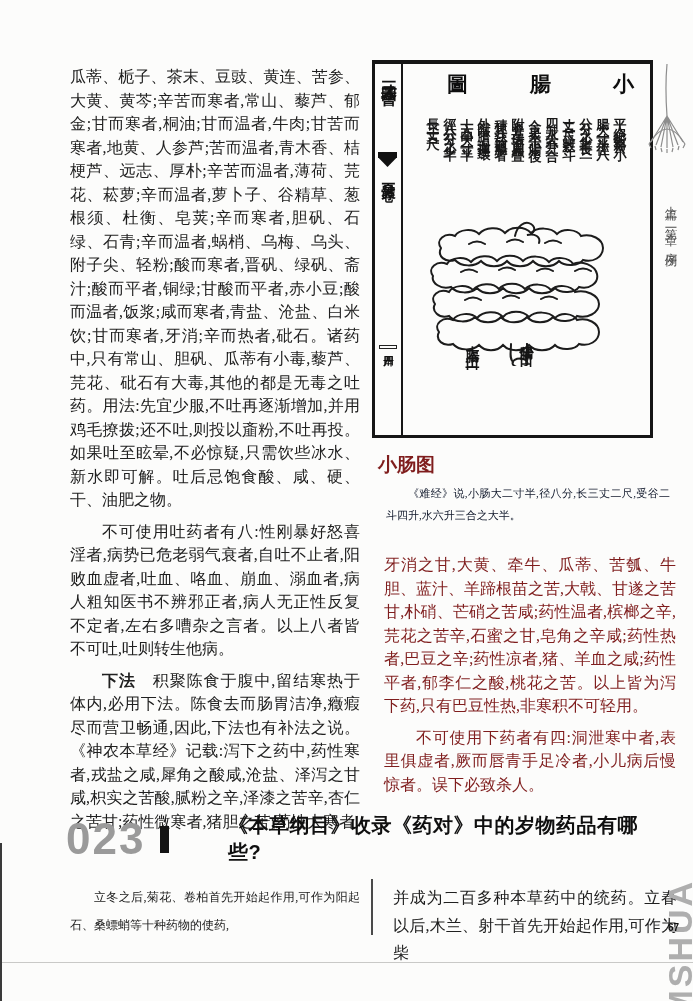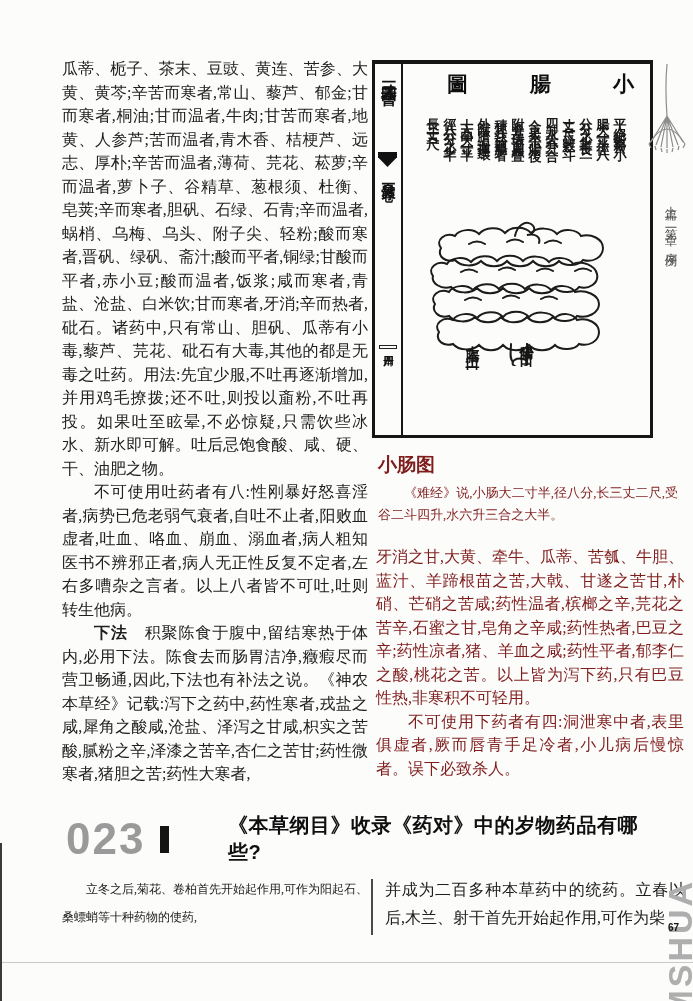--- a/index.html
+++ b/index.html
@@ -1,18 +1,18 @@
 <!DOCTYPE html>
 <html><head>
 <meta charset="utf-8">
 <style>
   html,body{margin:0;padding:0;background:#e8e8e6;}
   .page{position:relative;width:693px;height:1001px;background:#fcfcfb;overflow:hidden;
         font-family:"Liberation Serif",serif;color:#1d1d1d;}
-  p{margin:0;}
+  p{margin:8px;}
   .jp{ text-align:justify; text-justify:inter-ideograph; }
   .ind{ text-indent:2em; }
 
   
   .col-left{position:absolute;left:62px;top:57px;width:306px;font-size:16px;line-height:23.5px;color:#202020;}
   .col-right{position:absolute;left:376px;top:545px;width:308px;font-size:16px;line-height:23.5px;color:#7f1d1d;}
   .lead-bold{font-weight:bold;font-family:"Liberation Sans",sans-serif;}
 
   
   .woodcut{position:absolute;left:372px;top:60px;width:281px;height:378px;
@@ -33,21 +33,21 @@
               font-size:13px;font-weight:bold;letter-spacing:5px;line-height:17px;color:#181818;white-space:nowrap;}
   .wc-columns span{display:block;}
   .wc-drawing{position:absolute;left:12px;top:150px;}
   .wc-label{position:absolute;font-size:14px;font-weight:bold;letter-spacing:4px;color:#141414;}
   .lbl-right{left:114px;top:268px;}
   .lbl-left{left:60px;top:271px;}
 
   
   .caption{position:absolute;left:378px;top:452px;width:300px;}
   .cap-title{font-size:19px;font-weight:bold;font-family:"Liberation Sans",sans-serif;color:#7f1d1d;}
-  .cap-body{margin-top:4px;font-size:13px;line-height:22px;color:#7f1d1d;}
+  .cap-body{margin-top:4px;font-size:11px;line-height:22px;color:#0f172a;}
 
   
   .section-header{position:absolute;left:66px;top:820px;width:580px;height:38px;display:flex;align-items:center;}
   .sec-num{font-family:"Liberation Sans",sans-serif;font-size:44px;font-weight:bold;color:#9a9a9a;letter-spacing:2px;}
   .sec-bar{display:inline-block;width:9px;height:27px;background:#141414;margin:0 13px 0 15px;}
   .sec-title{font-family:"Liberation Sans",sans-serif;font-size:20px;font-weight:bold;color:#0f0f0f;letter-spacing:0.5px;margin-left:46px;}
 
   
   .bottom-left{position:absolute;left:62px;top:876px;width:306px;font-size:12px;line-height:27.5px;color:#202020;}
   .bottom-right{position:absolute;left:385px;top:876px;width:300px;font-size:16px;line-height:27.5px;color:#202020;}

